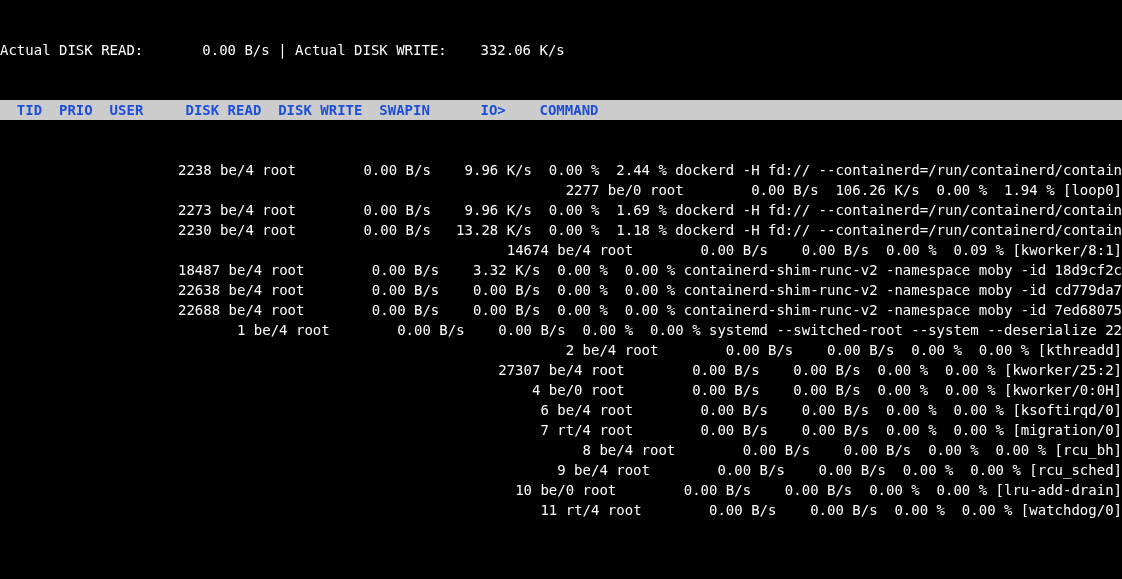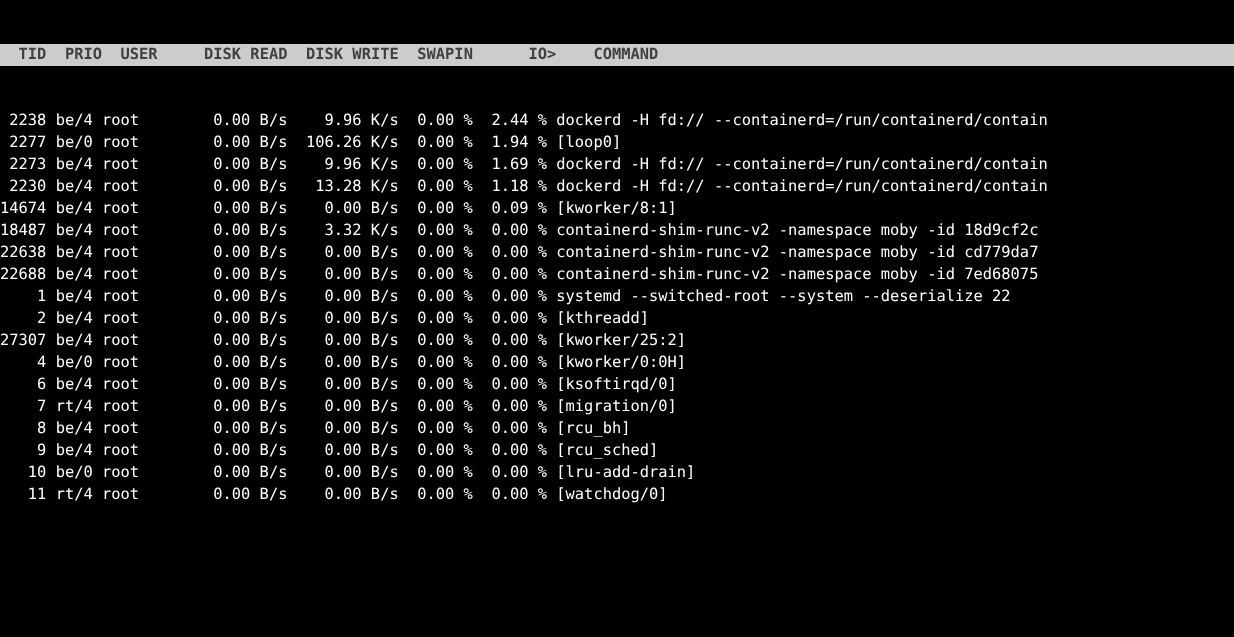--- a/index.html
+++ b/index.html
@@ -16,29 +16,31 @@
   }
   .term{
     white-space:pre;
     letter-spacing:0px;
   }
   .summary{
     padding:0;
   }
   .head-row{
     background:#ccc;
-    color:#404040;
+    color:#1d4ed8;
     font-weight:bold;
     text-align:right;
   }
   .sorted{
     font-weight:bold;
   }
   .row{
     color:#fff;
+    text-align:right;
   }
 </style>
 </head>
 <body>
 <div class="term">
+  <div class="summary"><span>Actual DISK READ:       </span><span>0.00 B/s</span><span> | </span><span>Actual DISK WRITE:    </span><span>332.06 K/s</span></div>
   <div class="head-row"><span>  TID</span><span>  PRIO</span><span>  USER    </span><span> DISK READ </span><span> DISK WRITE </span><span> SWAPIN </span><span class="sorted">     IO&gt;</span><span>    COMMAND                                                                                                              </span></div>
   <div id="rows"><div class="row"> 2238 be/4 root        0.00 B/s    9.96 K/s  0.00 %  2.44 % dockerd -H fd:// --containerd=/run/containerd/contain</div><div class="row"> 2277 be/0 root        0.00 B/s  106.26 K/s  0.00 %  1.94 % [loop0]</div><div class="row"> 2273 be/4 root        0.00 B/s    9.96 K/s  0.00 %  1.69 % dockerd -H fd:// --containerd=/run/containerd/contain</div><div class="row"> 2230 be/4 root        0.00 B/s   13.28 K/s  0.00 %  1.18 % dockerd -H fd:// --containerd=/run/containerd/contain</div><div class="row">14674 be/4 root        0.00 B/s    0.00 B/s  0.00 %  0.09 % [kworker/8:1]</div><div class="row">18487 be/4 root        0.00 B/s    3.32 K/s  0.00 %  0.00 % containerd-shim-runc-v2 -namespace moby -id 18d9cf2c</div><div class="row">22638 be/4 root        0.00 B/s    0.00 B/s  0.00 %  0.00 % containerd-shim-runc-v2 -namespace moby -id cd779da7</div><div class="row">22688 be/4 root        0.00 B/s    0.00 B/s  0.00 %  0.00 % containerd-shim-runc-v2 -namespace moby -id 7ed68075</div><div class="row">    1 be/4 root        0.00 B/s    0.00 B/s  0.00 %  0.00 % systemd --switched-root --system --deserialize 22</div><div class="row">    2 be/4 root        0.00 B/s    0.00 B/s  0.00 %  0.00 % [kthreadd]</div><div class="row">27307 be/4 root        0.00 B/s    0.00 B/s  0.00 %  0.00 % [kworker/25:2]</div><div class="row">    4 be/0 root        0.00 B/s    0.00 B/s  0.00 %  0.00 % [kworker/0:0H]</div><div class="row">    6 be/4 root        0.00 B/s    0.00 B/s  0.00 %  0.00 % [ksoftirqd/0]</div><div class="row">    7 rt/4 root        0.00 B/s    0.00 B/s  0.00 %  0.00 % [migration/0]</div><div class="row">    8 be/4 root        0.00 B/s    0.00 B/s  0.00 %  0.00 % [rcu_bh]</div><div class="row">    9 be/4 root        0.00 B/s    0.00 B/s  0.00 %  0.00 % [rcu_sched]</div><div class="row">   10 be/0 root        0.00 B/s    0.00 B/s  0.00 %  0.00 % [lru-add-drain]</div><div class="row">   11 rt/4 root        0.00 B/s    0.00 B/s  0.00 %  0.00 % [watchdog/0]</div></div>
 </div>
 
 </body></html>

